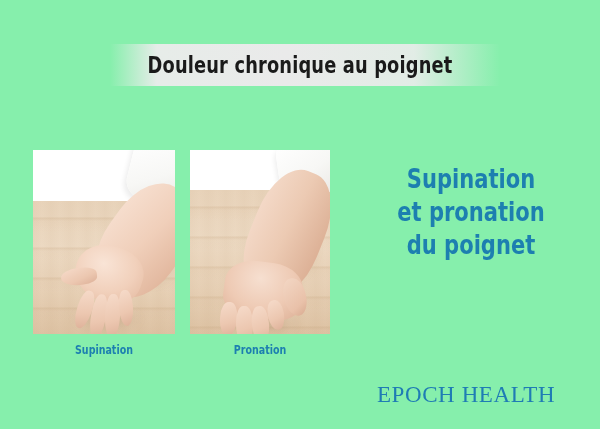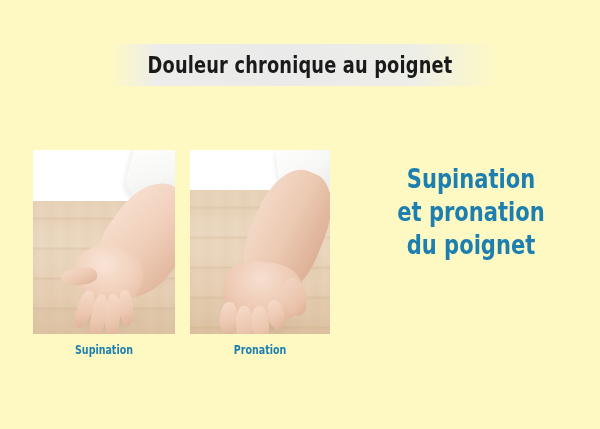--- a/index.html
+++ b/index.html
@@ -7,21 +7,21 @@
     padding: 0;
     background: #ffffff;
   }
   body {
     font-family: "Liberation Sans", sans-serif;
   }
   #canvas {
     position: relative;
     width: 600px;
     height: 429px;
-    background: #fef9c3;
+    background: #86efac;
     overflow: hidden;
   }
 
   
   .title-banner {
     position: absolute;
     left: 110px;
     top: 44px;
     width: 390px;
     height: 42px;
@@ -266,14 +266,15 @@
 
   <div class="caption" id="caption-supination">Supination</div>
   <div class="caption" id="caption-pronation">Pronation</div>
 
   <div class="heading">
     <span class="line">Supination</span>
     <span class="line">et pronation</span>
     <span class="line">du poignet</span>
   </div>
 
+  <div class="logo">EPOCH HEALTH</div>
 
 </div>
 
 </body></html>

